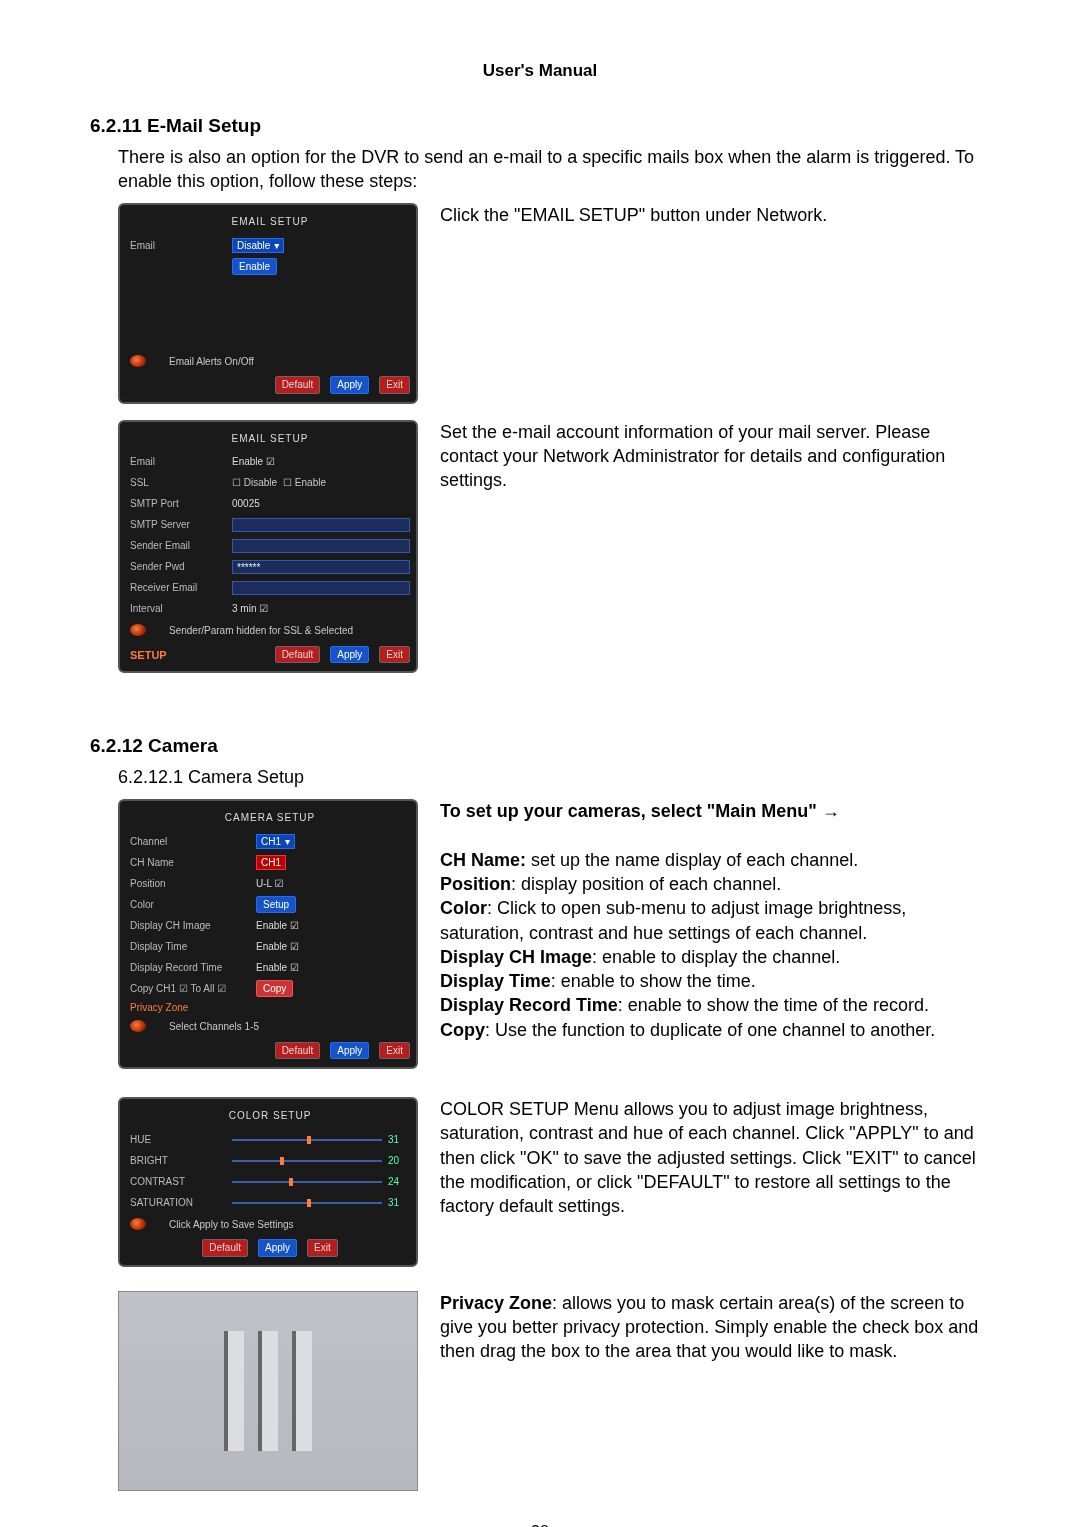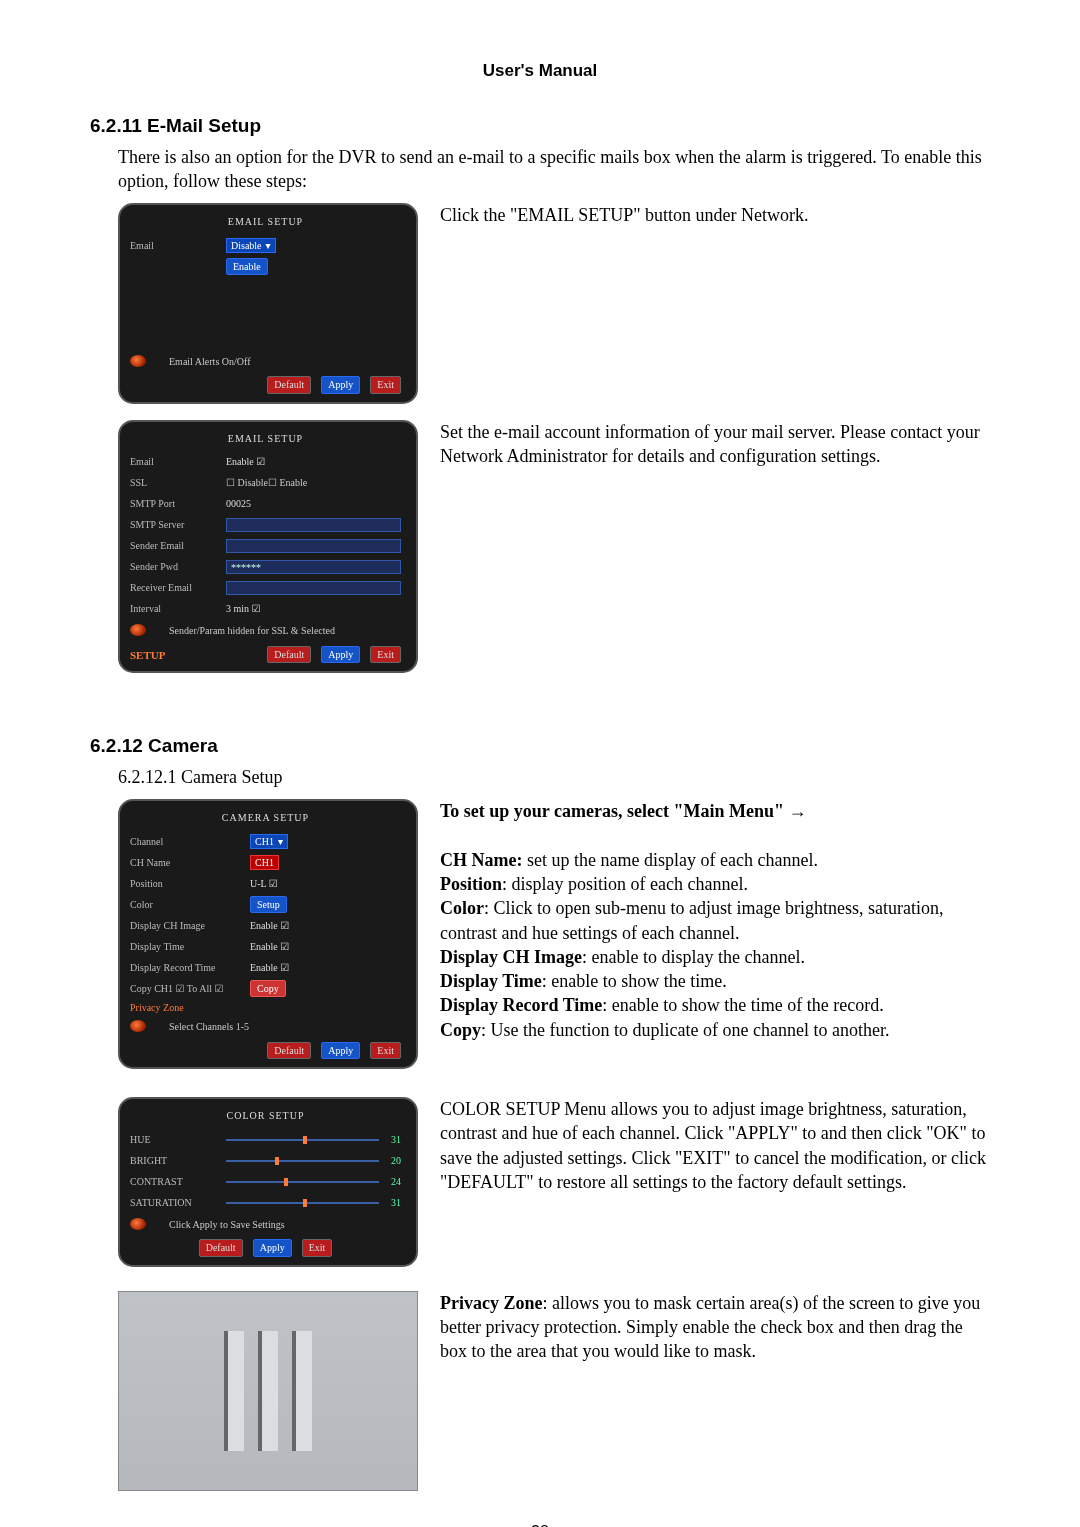--- a/index.html
+++ b/index.html
@@ -7,35 +7,35 @@
     background: #fff;
     font-family: Arial, Helvetica, sans-serif;
     width: 1080px;
     padding: 60px 90px 40px 90px;
     color: #000;
     font-size: 18px;
     line-height: 1.35;
   }
   .header-right { text-align: center; font-weight: bold; margin-bottom: 30px; font-size: 17px; }
   .h2 { font-weight: bold; font-size: 19px; margin-bottom: 6px; }
-  .indent { margin-left: 28px; font-family: Liberation Serif, serif; }
+  .indent { margin-left: 28px; }
   .row { display: flex; align-items: flex-start; gap: 22px; margin-top: 10px; }
   .row .left { flex: 0 0 300px; }
   .row .right { flex: 1; }
   .panel {
     background: #1a1a1a;
     border: 2px solid #555;
-    border-radius: 15px;
-    padding: 10px 15px 8px 10px;
+    border-radius: 6px;
+    padding: 10px 6px 8px 10px;
     color: #c9c9c9;
     font-size: 10px;
     width: 300px;
   }
   .panel .title { text-align: center; color: #ddd; letter-spacing: 1px; font-size: 10px; margin-bottom: 8px; }
-  .panel .line { display: flex; align-items: center; gap: 0; min-height: 18px; margin: 3px 0; }
+  .panel .line { display: flex; align-items: center; gap: 6px; min-height: 18px; margin: 3px 0; }
   .panel .label { width: 96px; color: #bbb; }
   .panel .val { color: #ddd; }
   .btnrow { display: flex; justify-content: flex-end; gap: 10px; margin-top: 8px; }
   .btn { padding: 1px 6px; font-size: 10px; border: 1px solid #666; border-radius: 2px; color: #ddd; }
   .btn.gray { background: #b91c1c; }
   .btn.blue { background: #1453c8; border-color: #2a6af0; color: #fff; }
   .btn.red  { background: #c33; border-color: #e55; color: #fff; }
   .chip-select { background: #0a46b8; color: #fff; padding: 0 4px; border: 1px solid #2a6af0; display: inline-flex; align-items: center; gap: 4px; }
   .chip-red { background: #b00; color: #fff; padding: 0 4px; border: 1px solid #e33; }
   .chip-ena {  }
@@ -45,21 +45,21 @@
   .priv { color: #ff7b3a; font-size: 10px; }
   .test { color: #ff7b3a; font-weight: bold; font-size: 11px; margin-top: 4px; }
 
   .section-gap { height: 60px; }
 
   .camera-panel .line .label { width: 120px; }
   .color-panel { width: 300px; }
   .slider { position: relative; flex: 1; height: 10px; }
   .slider .track { position: absolute; top: 4px; left: 0; right: 0; height: 2px; background: #3a5fa7; }
   .slider .thumb { position: absolute; top: 1px; width: 4px; height: 8px; background: #ff7b3a; }
-  .sval { width: 22px; text-align: right; color: #5fa; }
+  .sval { width: 22px; color: #5fa; }
 
   .privacy-img {
     width: 300px; height: 200px; background: linear-gradient(#bfc2c6,#b5b8bd);
     display: flex; align-items: center; justify-content: center; gap: 14px;
     border: 1px solid #888;
   }
   .privacy-img .bar { width: 20px; height: 120px; background: #dcdde0; border-left: 4px solid #666; }
   .pagefoot { text-align: center; margin-top: 30px; font-size: 16px; }
   .bold { font-weight: bold; }
 </style>

